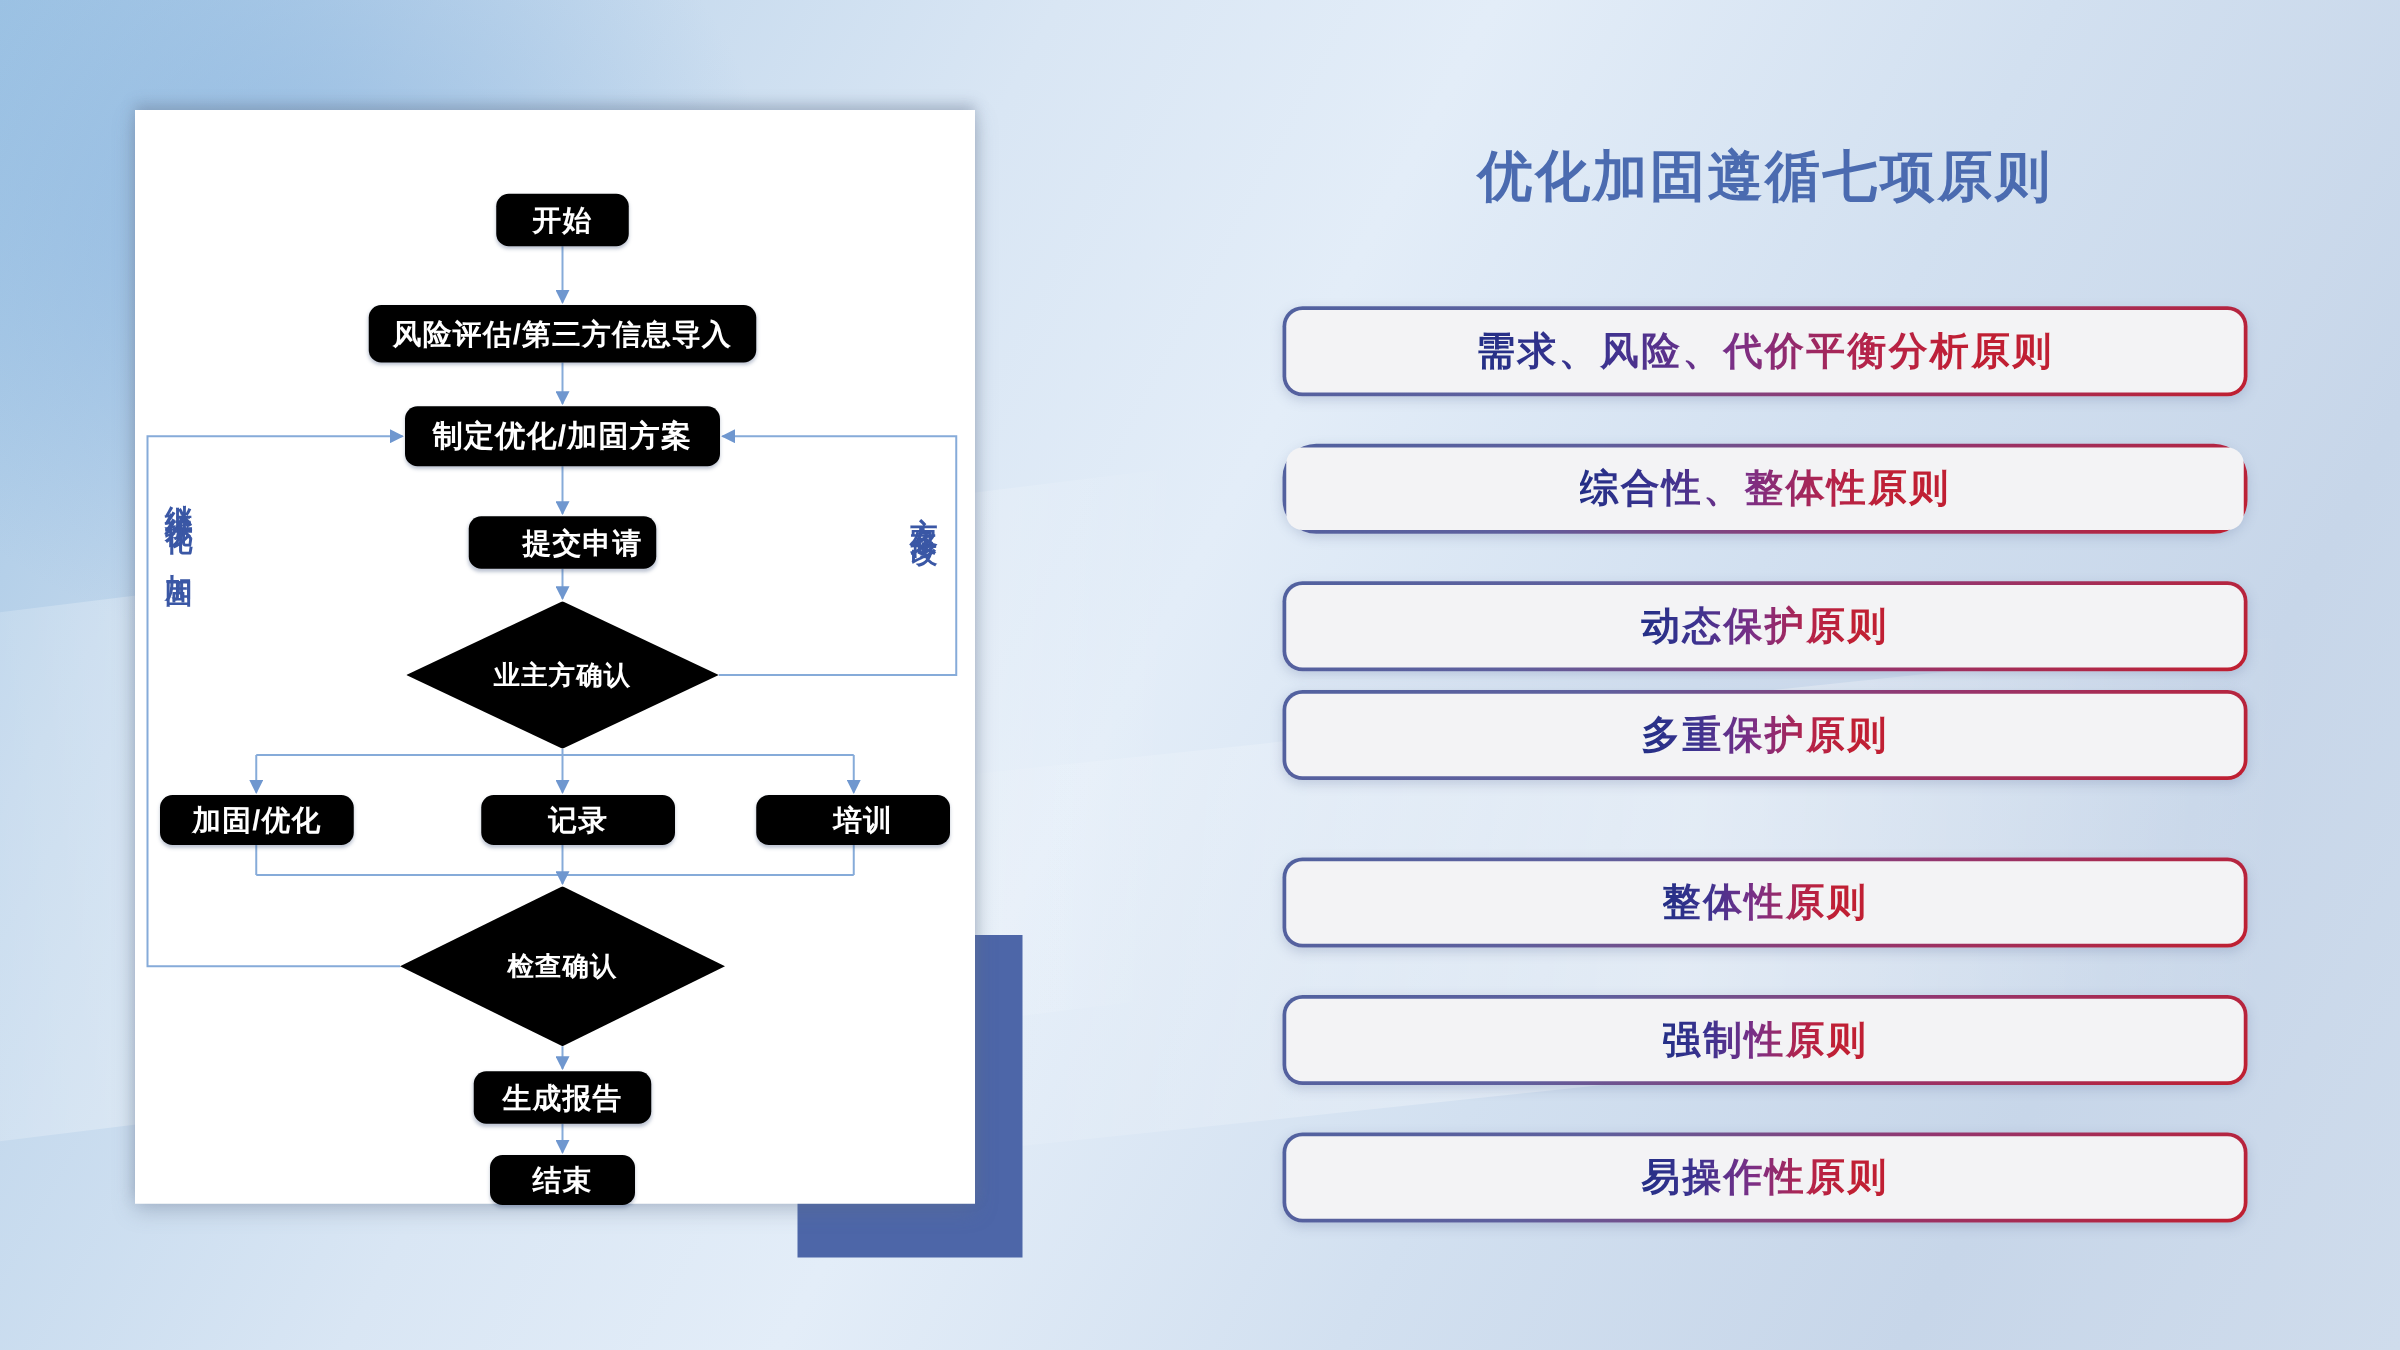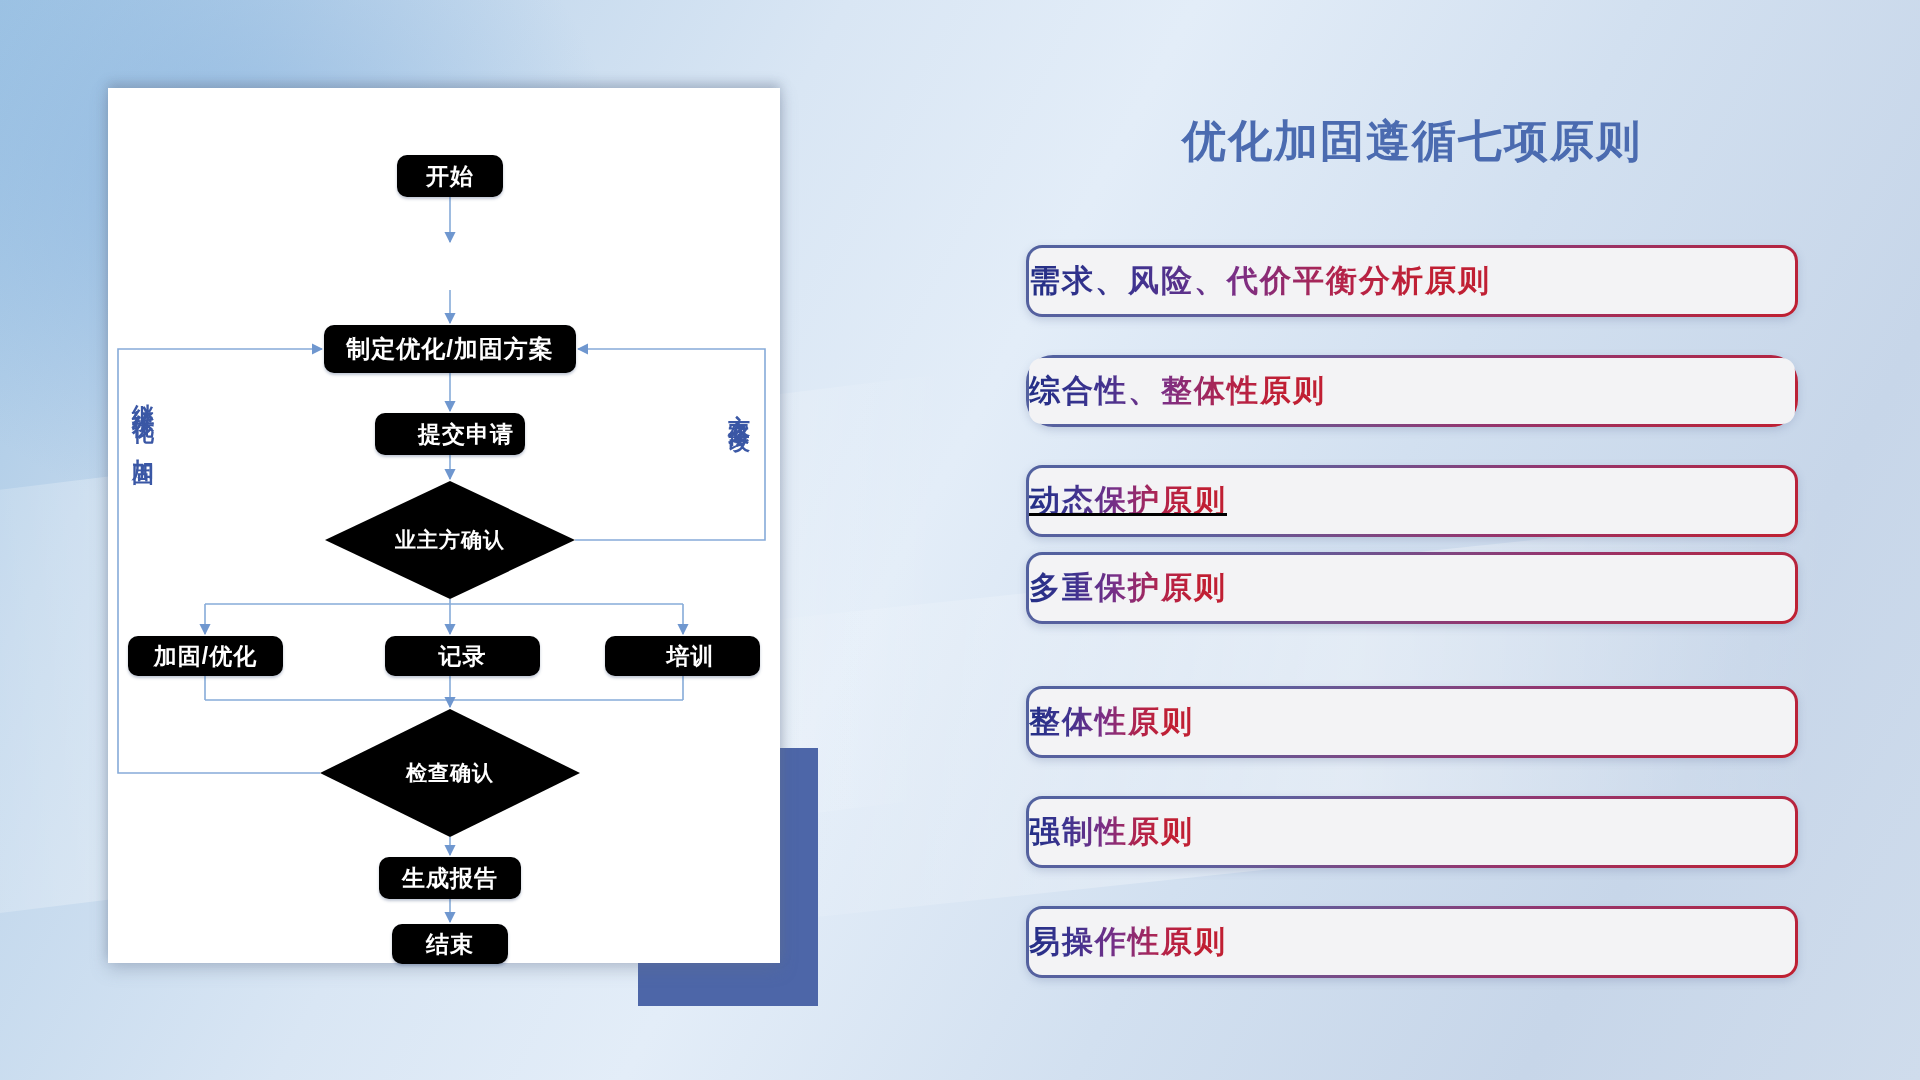--- a/index.html
+++ b/index.html
@@ -59,21 +59,21 @@
     letter-spacing:2px;
   }
   .principle-box{
     position:absolute; left:1026px; width:772px; height:72px;
     border-radius:16px; padding:3px;
     background:linear-gradient(135deg,#51619f 0%,#5e5f9d 30%,#93356f 62%,#c01f30 100%);
     box-shadow:0 3px 9px rgba(110,125,165,.3);
   }
   .principle-inner{
     width:100%; height:100%; border-radius:13px; background:#f3f3f5;
-    display:flex; align-items:center; justify-content:flex-start;
+    display:flex; align-items:center; justify-content:center;
   }
   .principle-label{
     font-size:31px; font-weight:bold; letter-spacing:2px; color:#b02236;
   }
   @supports ((-webkit-background-clip:text) or (background-clip:text)){
     .principle-label{
       background:linear-gradient(90deg,#232f86 0%,#3c3390 22%,#7b2f86 45%,#b52349 68%,#c01f33 85%);
       -webkit-background-clip:text; background-clip:text; color:transparent;
     }
   }
@@ -109,20 +109,21 @@
       <path d="M97 612 H575"></path>
       <path d="M342 588 V619" marker-end="url(#arr)"></path>
       <path d="M342 749 V767" marker-end="url(#arr)"></path>
       <path d="M342 811 V834" marker-end="url(#arr)"></path>
       <path d="M467 452 H657 V261 H470" marker-end="url(#arr)"></path>
       <path d="M212 685 H10 V261 H214" marker-end="url(#arr)"></path>
     </g>
   </svg>
 
   <div class="node" style="left:289px; top:67px;  width:106px; height:42px;">开始</div>
+  <div class="node" style="left:187px; top:156px; width:310px; height:46px;">风险评估/第三方信息导入</div>
   <div class="node" style="left:216px; top:237px; width:252px; height:48px; font-size:24px;">制定优化/加固方案</div>
   <div class="node" style="left:267px; top:325px; width:150px; height:42px;padding-left:32px;">提交申请</div>
   <div class="node diamond" style="left:217px; top:393px; width:250px; height:118px;">业主方确认</div>
   <div class="node" style="left:20px;  top:548px; width:155px; height:40px;">加固/优化</div>
   <div class="node" style="left:264px; top:548px; width:155px; height:40px;margin-left:13px;">记录</div>
   <div class="node" style="left:497px; top:548px; width:155px; height:40px;padding-left:16px;">培训</div>
   <div class="node diamond" style="left:212px; top:621px; width:260px; height:128px;">检查确认</div>
   <div class="node" style="left:271px; top:769px; width:142px; height:42px;">生成报告</div>
   <div class="node" style="left:284px; top:836px; width:116px; height:40px;">结束</div>
 
@@ -135,21 +136,21 @@
 <div class="principle-box" style="top:245px;">
   <div class="principle-inner">
     <span class="principle-label">需求、风险、代价平衡分析原则</span>
   </div>
 </div>
 <div class="principle-box" style="top:355px;border-radius:27px;">
   <div class="principle-inner">
     <span class="principle-label">综合性、整体性原则</span>
   </div>
 </div>
-<div class="principle-box" style="top:465px;text-decoration:underline;">
+<div class="principle-box" style="top:465px;">
   <div class="principle-inner">
     <span class="principle-label">动态保护原则</span>
   </div>
 </div>
 <div class="principle-box" style="top:552px;">
   <div class="principle-inner">
     <span class="principle-label">多重保护原则</span>
   </div>
 </div>
 <div class="principle-box" style="top:686px;">

